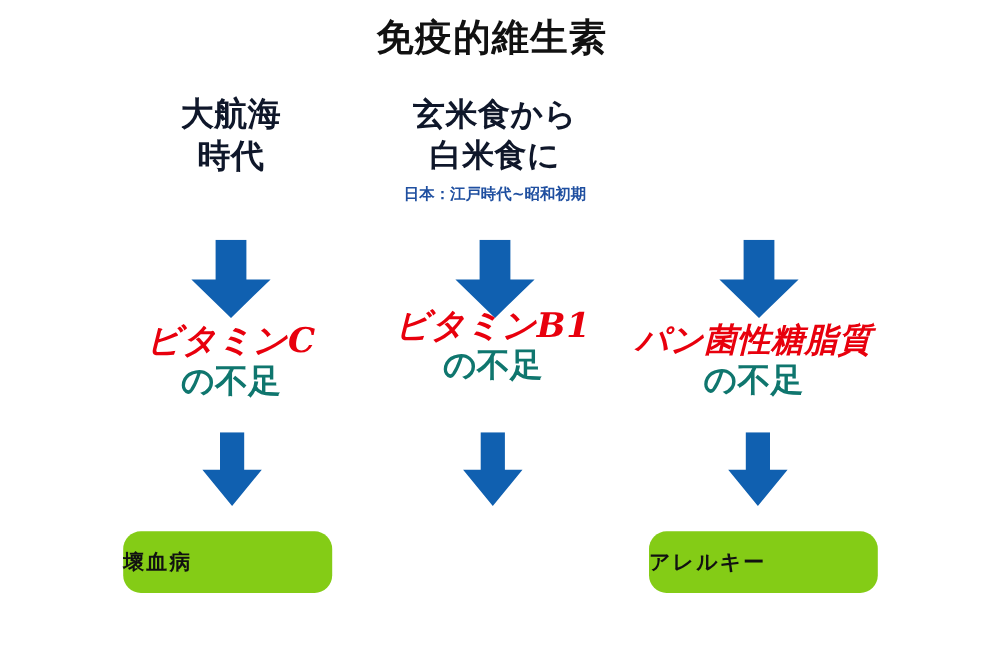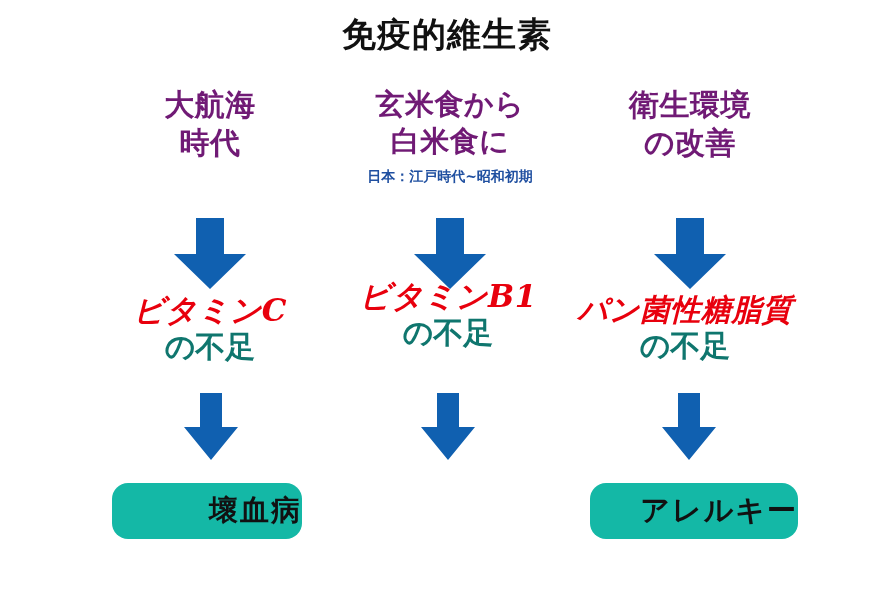--- a/index.html
+++ b/index.html
@@ -43,21 +43,21 @@
     text-align: center;
   }
   .col-1 { left: 70px; }
   .col-2 { left: 310px; }
   .col-3 { left: 550px; }
 
   .col-heading {
     font-size: 30px;
     font-weight: bold;
     line-height: 1.28;
-    color: #701a75;
+    color: #0f172a;
     white-space: pre-line;
     letter-spacing: 0.5px;
   }
   .col-heading.h-wide { font-size: 29px; }
 
   .col-period {
     margin-top: 8px;
     font-size: 15px;
     font-weight: bold;
     color: #1F4FA0;
@@ -98,26 +98,26 @@
     color: #0f766e;
     line-height: 1.15;
     margin-top: 2px;
   }
 
   
   .pill {
     position: absolute;
     height: 56px;
     border-radius: 16px;
-    background: #14b8a6;
+    background: #84cc16;
     display: flex;
     align-items: center;
-    justify-content: flex-end;
+    justify-content: flex-start;
     color: #111111;
-    font-size: 29px;
+    font-size: 19px;
     font-weight: bold;
     letter-spacing: 2px;
   }
   .pill-1 { left: 112px; top: 483px; width: 190px; }
   .pill-2 { left: 352px; top: 483px; width: 190px; }
   .pill-3 { left: 590px; top: 483px; width: 208px; }
 </style>
 </head>
 <body>
 
@@ -169,22 +169,20 @@
   </div>
 
   <div class="arrow" style="left:419px; top:393px;">
     <svg width="58" height="68" viewBox="0 0 58 68" aria-hidden="true">
       <polygon points="18,0 40,0 40,34 56,34 29,67 2,34 18,34" fill="#1060B0"></polygon>
     </svg>
   </div>
 
 
   <div class="column col-3">
-    <div class="col-heading">衛生環境
-の改善</div>
   </div>
 
   <div class="arrow" style="left:652px; top:218px;">
     <svg width="76" height="72" viewBox="0 0 76 72" aria-hidden="true">
       <polygon points="24,0 52,0 52,36 74,36 38,71 2,36 24,36" fill="#1060B0"></polygon>
     </svg>
   </div>
 
   <div class="deficiency def-3">
     <div class="def-name name-wide">パン菌性糖脂質</div>

